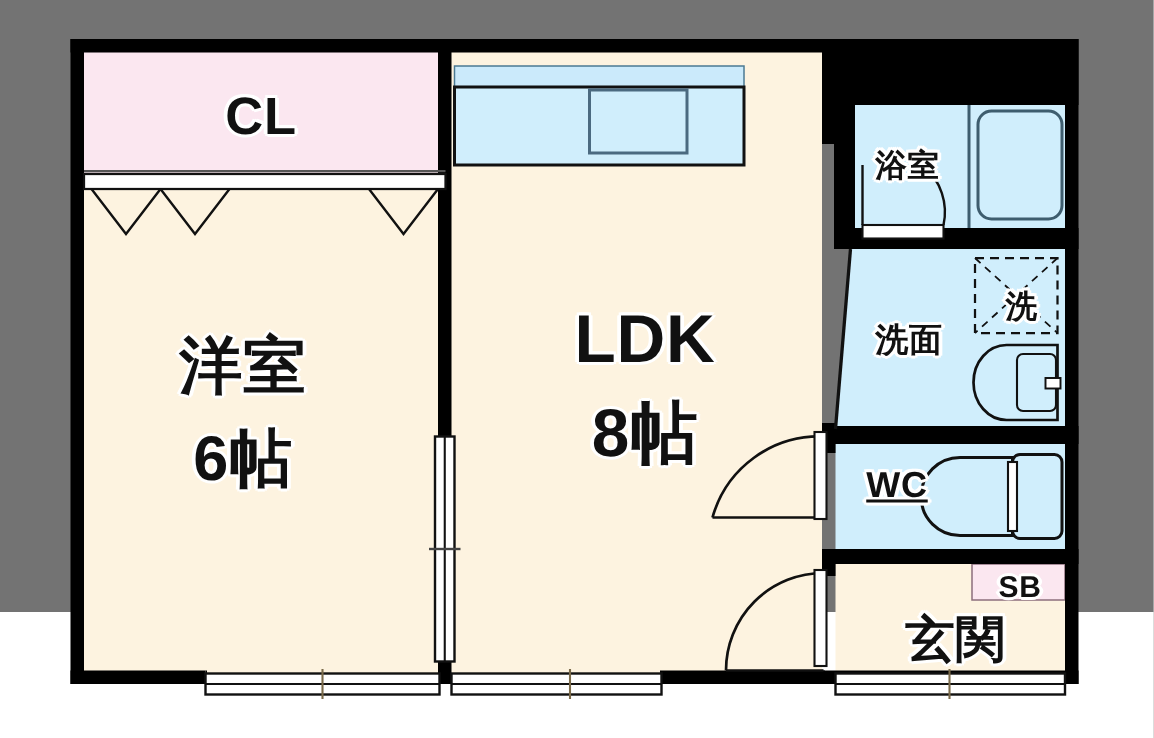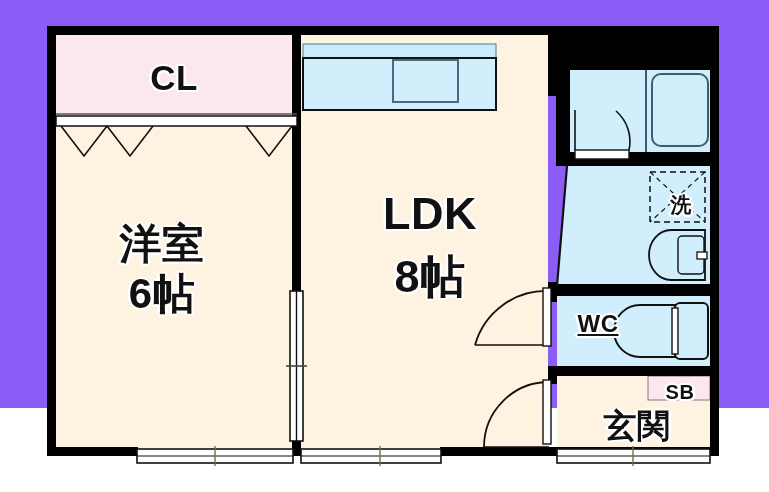--- a/index.html
+++ b/index.html
@@ -10,21 +10,21 @@
   body {
     width: 769px;
     height: 492px;
     font-family: "Liberation Sans", "DejaVu Sans", sans-serif;
     overflow: hidden;
   }
   #floorplan {
     position: relative;
     width: 769px;
     height: 408px;
-    background: #8b5cf6;
+    background: #737373;
   }
   #svg-plan {
     position: absolute;
     left: 0;
     top: 0;
   }
   .room-label {
     position: absolute;
     color: #111111;
     font-weight: bold;
@@ -35,22 +35,22 @@
     text-shadow:
        2px  0   0 #fff,  -2px  0   0 #fff,
        0    2px 0 #fff,   0   -2px 0 #fff,
        1.5px 1.5px 0 #fff, -1.5px 1.5px 0 #fff,
        1.5px -1.5px 0 #fff, -1.5px -1.5px 0 #fff,
        2.5px 0 0 #fff, -2.5px 0 0 #fff;
     pointer-events: none;
   }
   .lbl-cl      { left: 104px; top: 60px;  width: 140px; font-size: 35px; }
   .lbl-yoshitsu{ left: 92px;  top: 222px; width: 140px; font-size: 42px; text-align: center; }
-  .lbl-yoshitsu .line2 { display:block; margin-top: 6px; }
-  .lbl-ldk     { left: 350px; top: 190px; width: 160px; font-size: 45px; }
+  .lbl-yoshitsu .line2 { display:block; margin-top: 18px; }
+  .lbl-ldk     { left: 350px; top: 202px; width: 160px; font-size: 45px; }
   .lbl-ldk .line2 { display:block; margin-top: 16px; }
   .lbl-yokushitsu { left: 566px; top: 100px; width: 78px; font-size: 21px; }
   .lbl-senmen  { left: 570px;  top: 215px; width: 72px; font-size: 22px; }
   .lbl-sen     { left: 660px;  top: 194px; width: 42px; font-size: 21px; }
   .lbl-wc      { left: 568px;  top: 311px; width: 60px; font-size: 24px; text-decoration: underline; }
   .lbl-genkan  { left: 594px;  top: 409px; width: 86px; font-size: 33px; }
   .lbl-sb      { left: 650px;  top: 382px; width: 60px; font-size: 20px; }
 </style>
 </head>
 <body>
@@ -202,21 +202,23 @@
   <div class="room-label lbl-yoshitsu">
     <span>洋室</span>
     <span class="line2">6帖</span>
   </div>
 
   <div class="room-label lbl-ldk">
     <span>LDK</span>
     <span class="line2">8帖</span>
   </div>
 
-
+  <div class="room-label lbl-yokushitsu">浴室</div>
+
+  <div class="room-label lbl-senmen">洗面</div>
 
   <div class="room-label lbl-sen">洗</div>
 
   <div class="room-label lbl-wc">WC</div>
 
   <div class="room-label lbl-genkan">玄関</div>
 
   <div class="room-label lbl-sb">SB</div>
 
 </div>

